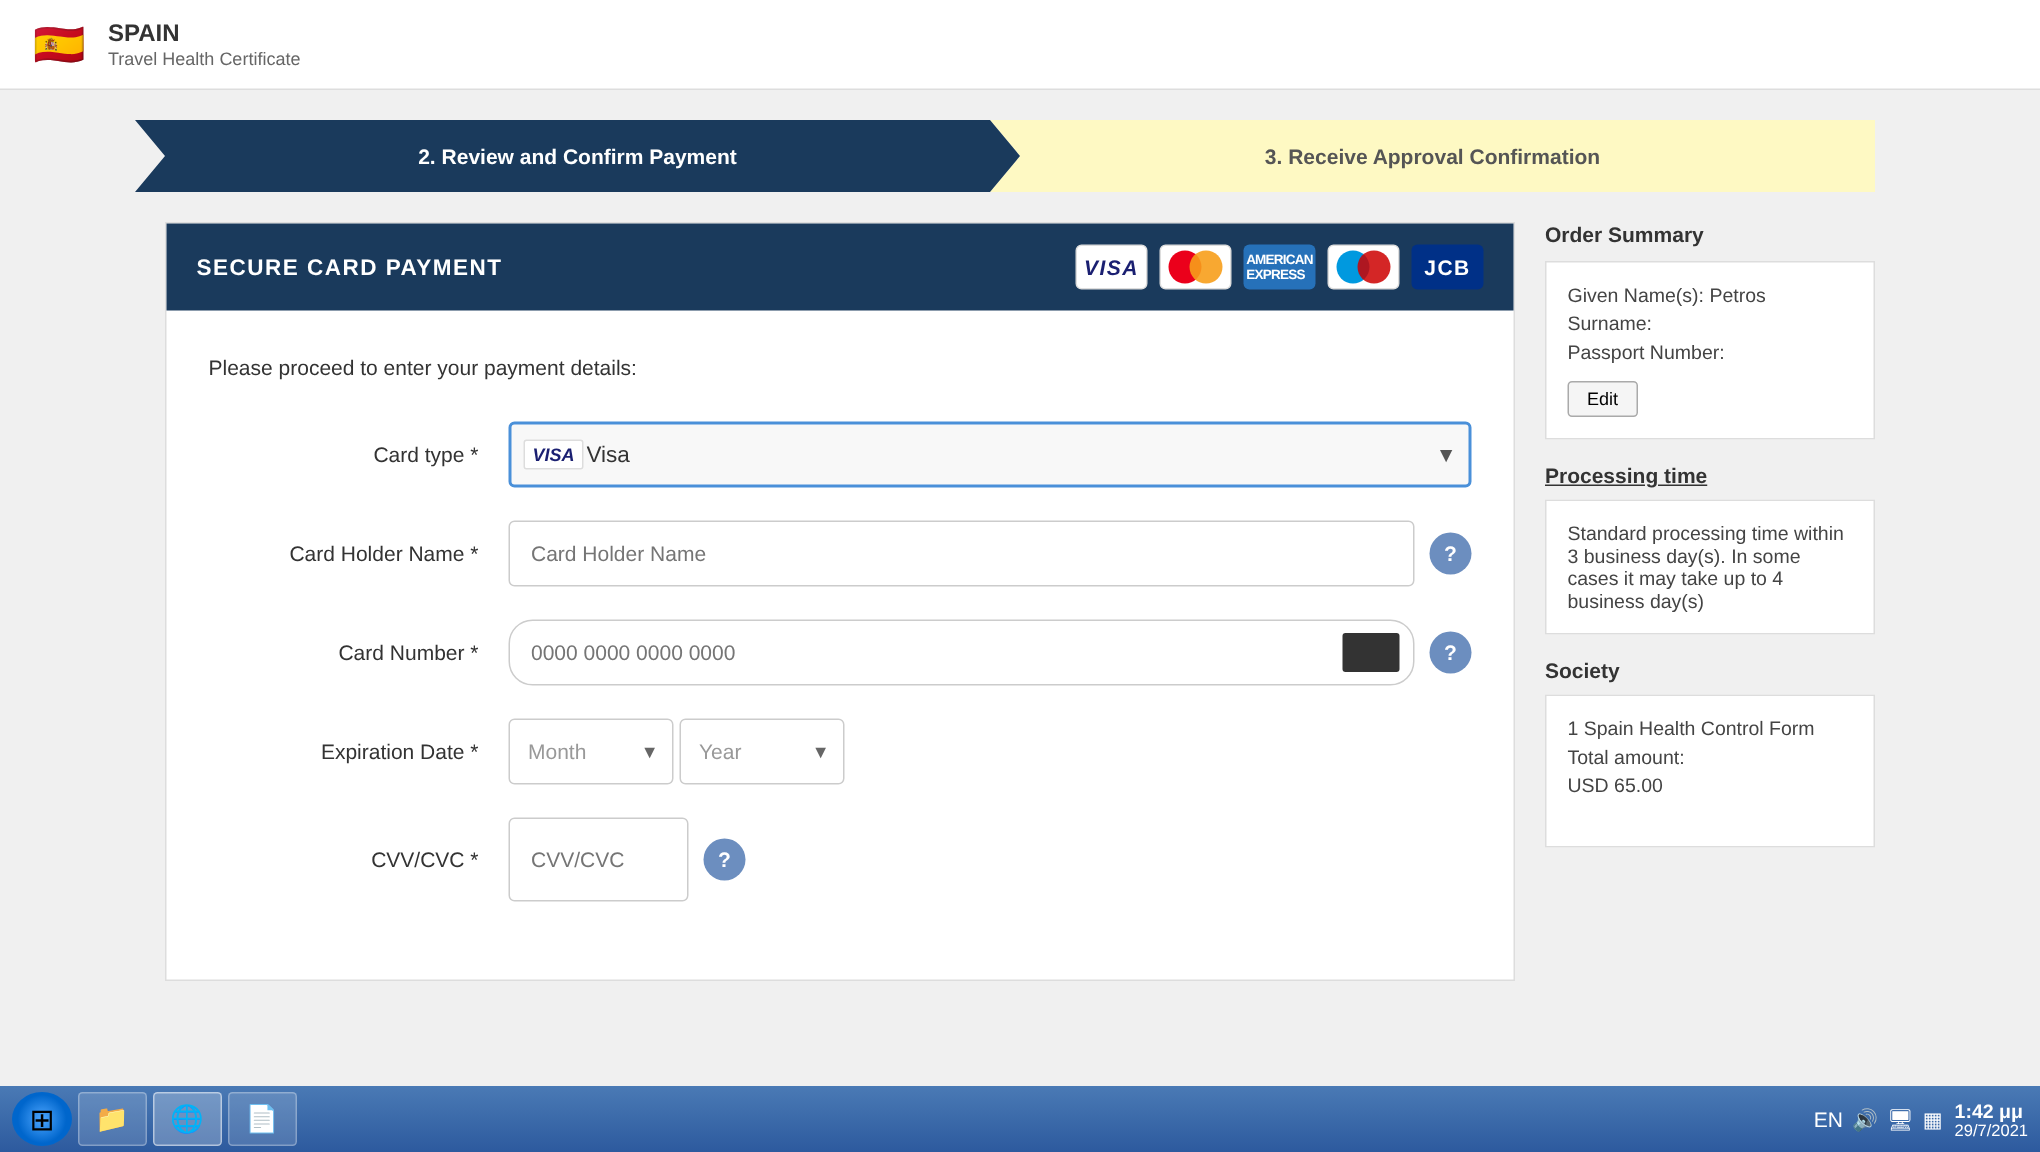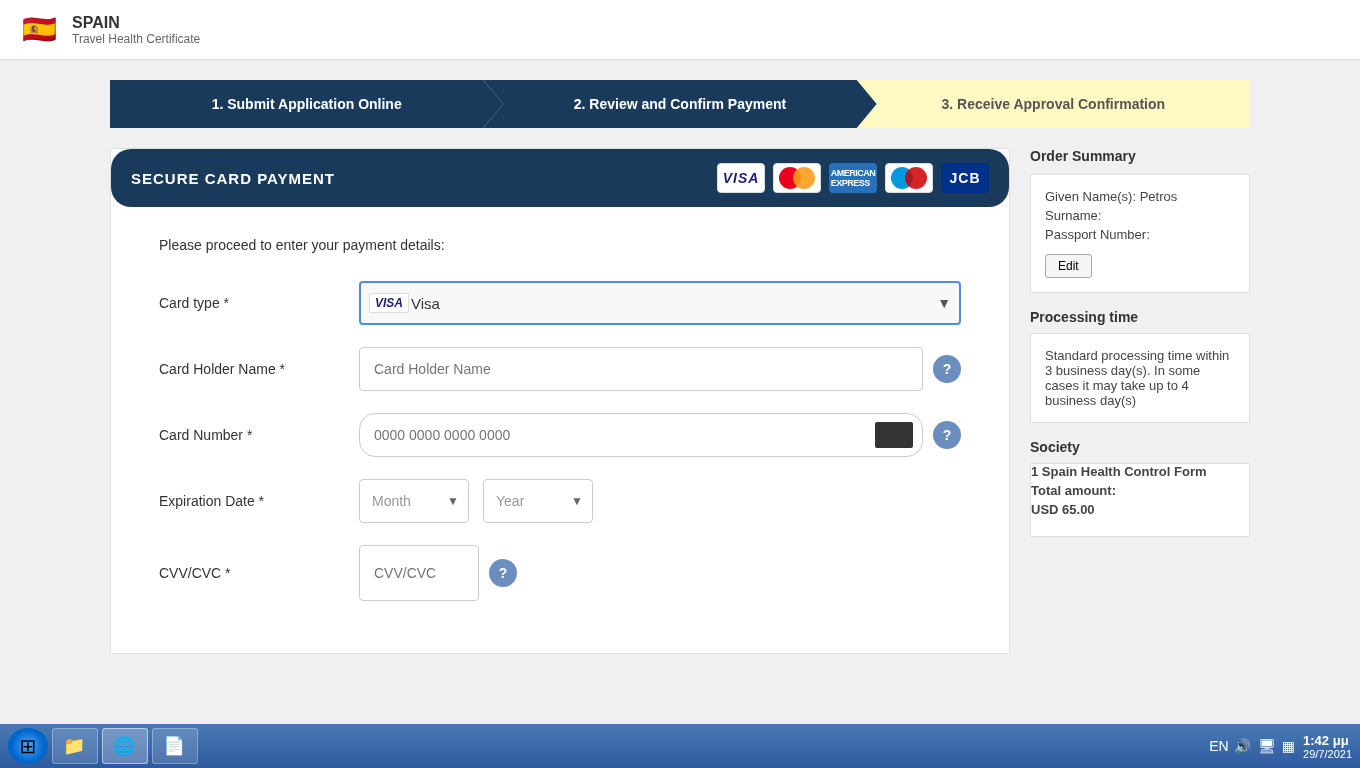--- a/index.html
+++ b/index.html
@@ -90,21 +90,20 @@
     .payment-header {
       background: #1a3a5c;
       color: #fff;
       padding: 14px 20px;
       font-size: 15px;
       font-weight: bold;
       letter-spacing: 1px;
       display: flex;
       align-items: center;
       justify-content: space-between;
-      border-radius: 20px;
     }
     .card-logos {
       display: flex;
       gap: 8px;
       align-items: center;
     }
     .card-logo {
       height: 30px;
       width: 48px;
       border-radius: 4px;
@@ -166,33 +165,34 @@
       right: 0;
       top: 0;
       width: 22px;
       height: 22px;
       border-radius: 50%;
       background: #cc0000;
       opacity: 0.85;
     }
 
     .payment-body {
-      padding: 30px 48px;
+      padding: 30px 28px;
     }
     .proceed-text {
       color: #333;
       margin-bottom: 28px;
     }
     .form-row {
       display: flex;
       align-items: center;
       margin-bottom: 22px;
     }
     .form-label {
       width: 200px;
+      text-align: right;
       padding-right: 20px;
       color: #333;
       font-size: 14px;
       flex-shrink: 0;
     }
     .form-control-wrap {
       display: flex;
       align-items: center;
       gap: 10px;
       flex: 1;
@@ -277,21 +277,21 @@
       display: flex;
       align-items: center;
       justify-content: center;
       font-size: 14px;
       font-weight: bold;
       cursor: pointer;
       flex-shrink: 0;
     }
     .expiry-selects {
       display: flex;
-      gap: 14px;
+      gap: 4px;
     }
     .expiry-select-wrap {
       position: relative;
     }
     .expiry-select-wrap select {
       height: 44px;
       border: 1px solid #ccc;
       border-radius: 4px;
       padding: 8px 32px 8px 12px;
       font-size: 14px;
@@ -348,41 +348,42 @@
       cursor: pointer;
       border-radius: 3px;
       margin-top: 8px;
       display: inline-block;
     }
     .processing-title {
       font-size: 14px;
       font-weight: bold;
       color: #333;
       margin-bottom: 8px;
+      text-decoration: underline;
     }
     .processing-box {
       background: #fff;
       border: 1px solid #ddd;
       padding: 14px;
       font-size: 13px;
       color: #444;
       margin-bottom: 16px;
     }
     .payment-title {
       font-size: 14px;
       font-weight: bold;
       color: #333;
       margin-bottom: 8px;
     }
     .payment-box {
       background: #fff;
       border: 1px solid #ddd;
+      padding: 14px;
       font-size: 13px;
       color: #444;
-      font-weight: bold;
     }
     .payment-box p { margin-bottom: 4px; }
 
     
     .taskbar {
       position: fixed;
       bottom: 0;
       left: 0;
       right: 0;
       height: 44px;
@@ -459,23 +460,20 @@
 
 <div class="header">
   <div class="header-flag">🇪🇸</div>
   <div class="header-text">
     <span class="header-country">SPAIN</span>
     <span class="header-subtitle">Travel Health Certificate</span>
   </div>
 </div>
 
 <div class="steps-bar">
-  <div class="step step-1">
-    <span>1. Submit Application Online</span>
-  </div>
   <div class="step step-2">
     <span>2. Review and Confirm Payment</span>
   </div>
   <div class="step step-3">
     <span>3. Receive Approval Confirmation</span>
   </div>
 </div>
 
 <div class="main-container">
 

